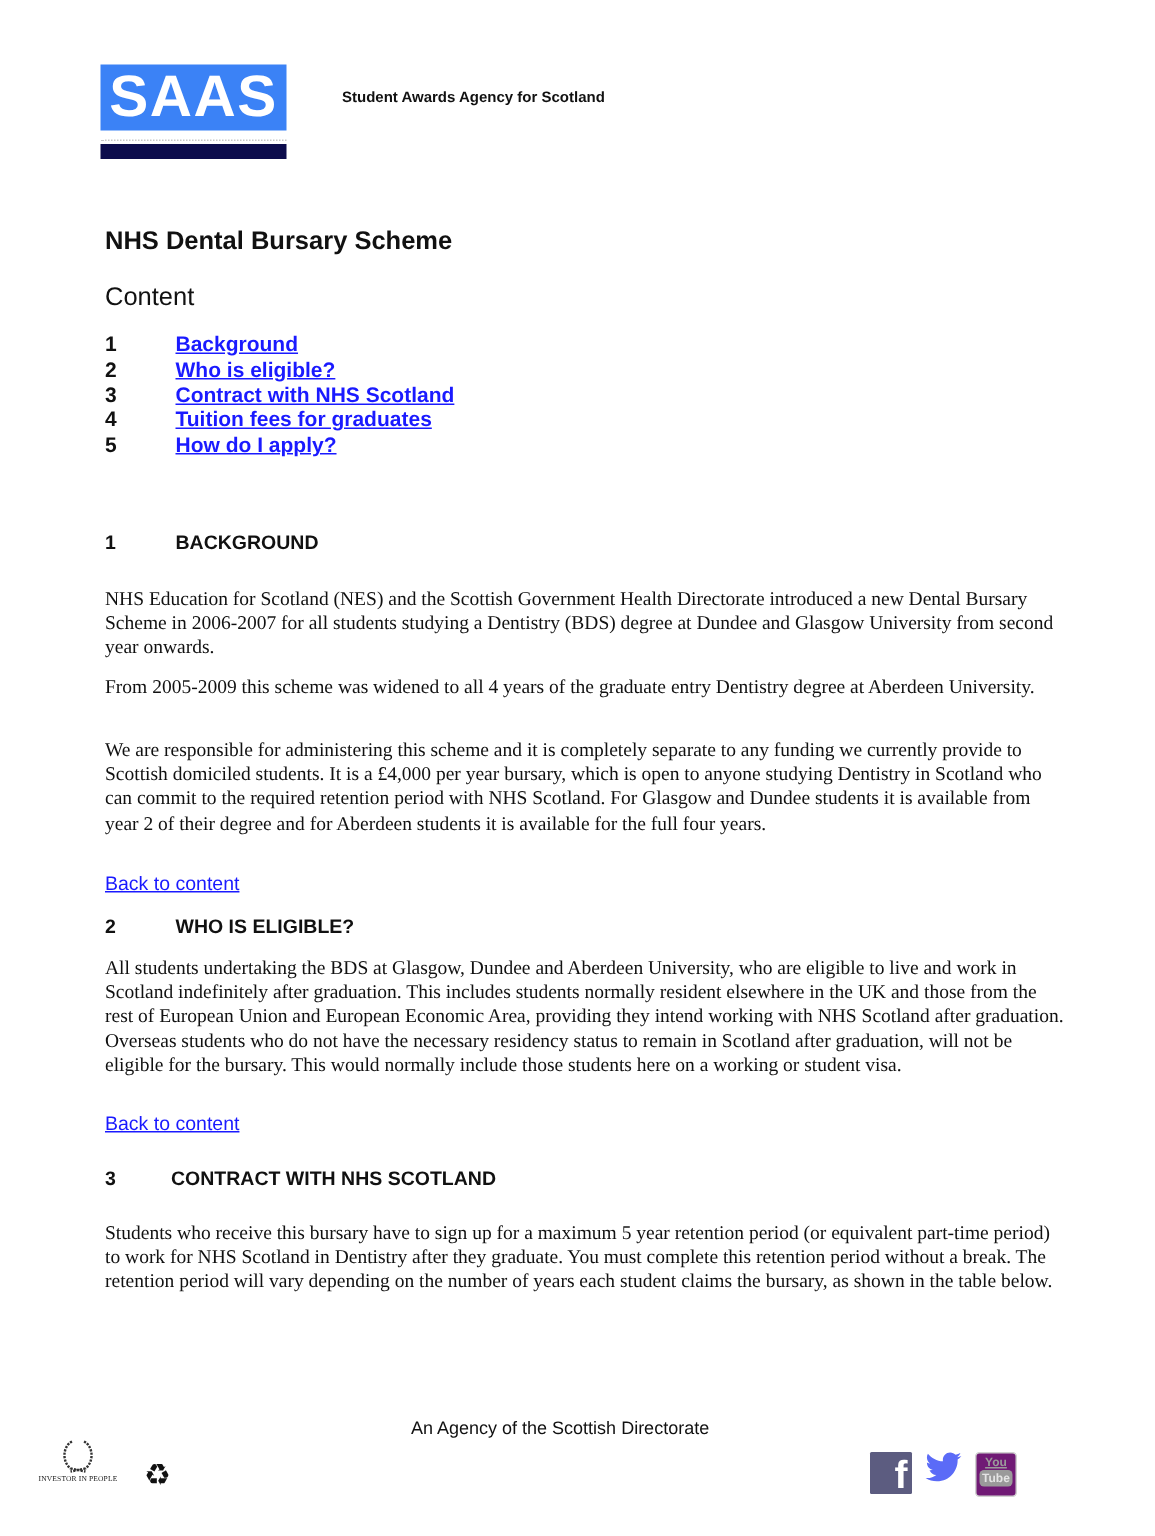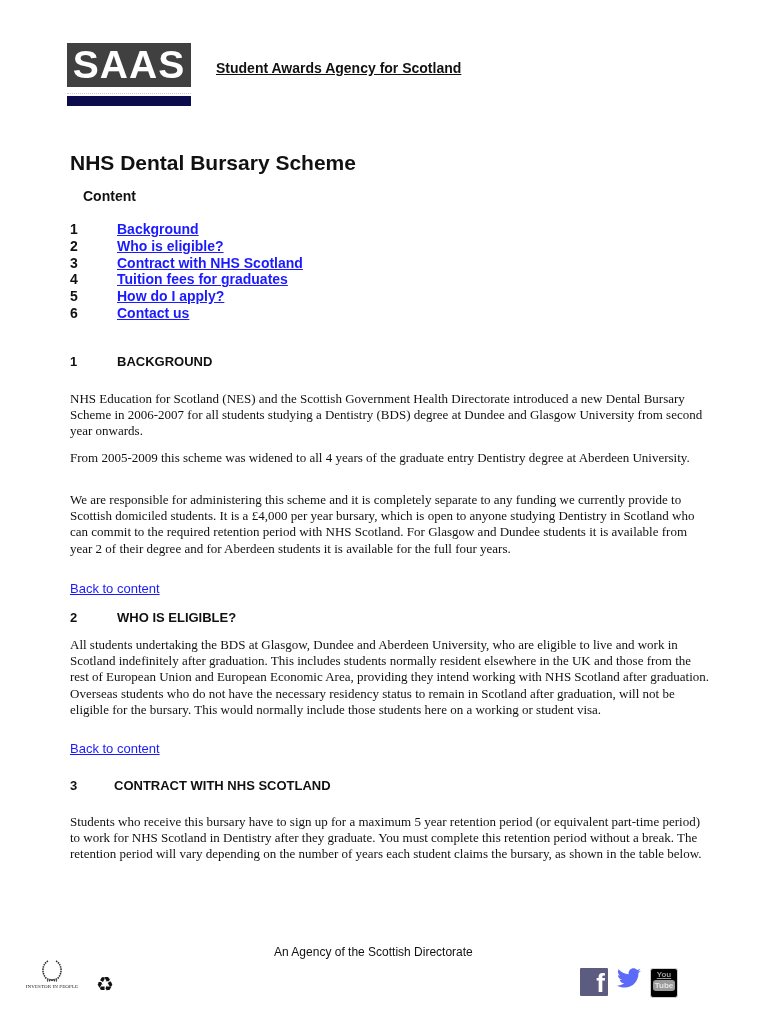--- a/index.html
+++ b/index.html
@@ -5,38 +5,38 @@
     html, body { margin: 0; padding: 0; background: #ffffff; }
     body {
       width: 770px; height: 1024px; position: relative; overflow: hidden;
       font-family: "Liberation Sans", sans-serif; color: #111111;
     }
     .logo {
       position: absolute; left: 67px; top: 43px; width: 124px; height: 62px;
     }
     .logo-box {
       position: absolute; left: 0; top: 0; width: 124px; height: 44px;
-      background: #404040; color: #ffffff; font-weight: bold;
+      background: #3b82f6; color: #ffffff; font-weight: bold;
       font-size: 39px; line-height: 44px; text-align: center; letter-spacing: 1px;
     }
     .logo-dots {
       position: absolute; left: 0; top: 50px; width: 124px; height: 0;
       border-top: 1px dotted #c8c8c8;
     }
     .logo-bar {
       position: absolute; left: 0; top: 53px; width: 124px; height: 10px; background: #0c0c4c;
     }
     .agency-title {
-      position: absolute; left: 216px; top: 60px; font-size: 14px; font-weight: bold; text-decoration: underline;
+      position: absolute; left: 228px; top: 60px; font-size: 10px; font-weight: bold;
     }
     .page-title {
-      position: absolute; left: 70px; top: 151px; font-size: 21px; font-weight: bold; margin: 0;
+      position: absolute; left: 70px; top: 151px; font-size: 17px; font-weight: bold; margin: 0;
     }
     .content-label {
-      position: absolute; left: 70px; top: 188px; font-size: 14px; font-weight: bold; margin-left: 13px;
+      position: absolute; left: 70px; top: 188px; font-size: 17px; font-weight: normal;
     }
     .toc {
       position: absolute; left: 70px; top: 221px; margin: 0; padding: 0; list-style: none;
     }
     .toc li { height: 16.8px; line-height: 17px; font-size: 14px; font-weight: bold; white-space: nowrap; }
     .toc .num { display: inline-block; width: 47px; color: #111111; }
     .toc a { color: #1a1aff; text-decoration: underline; }
     .section-head {
       position: absolute; left: 70px; font-size: 13px; font-weight: bold; white-space: nowrap;
     }
@@ -63,21 +63,21 @@
       position: absolute; left: 96px; top: 974px; font-size: 20px; line-height: 20px; color: #111;
     }
     .social { position: absolute; top: 968px; width: 28px; height: 28px; }
     .fb {
       left: 580px; background: #5c5c80; color: #ffffff; font-weight: bold; font-size: 26px;
       line-height: 30px; text-align: right; overflow: hidden; border-radius: 1px;
     }
     .fb span { display: inline-block; margin-right: 3px; }
     .tw { left: 616px; width: 26px; height: 22px; }
     .yt {
-      left: 650px; background: #000000; border: 1px solid #d0d0d0; border-radius: 3px; width: 26px; height: 28px;
+      left: 650px; background: #701a75; border: 1px solid #d0d0d0; border-radius: 3px; width: 26px; height: 28px;
       text-align: center; color: #9a9a9a; font-size: 8px; font-weight: bold; line-height: 11px;
     }
     .yt .tube { display: inline-block; background: #9a9a9a; color: #e4e4e4; border-radius: 3px; padding: 0 2px; margin-top: 0; }
   </style>
 </head>
 <body>
 
 <div class="logo">
   <div class="logo-box">SAAS</div>
   <div class="logo-dots"></div>
@@ -87,21 +87,20 @@
 
 <h1 class="page-title">NHS Dental Bursary Scheme</h1>
 <div class="content-label">Content</div>
 
 <ul class="toc">
   <li><span class="num">1</span><a href="#">Background</a></li>
   <li><span class="num">2</span><a href="#">Who is eligible?</a></li>
   <li><span class="num">3</span><a href="#">Contract with NHS Scotland</a></li>
   <li><span class="num">4</span><a href="#">Tuition fees for graduates</a></li>
   <li><span class="num">5</span><a href="#">How do I apply?</a></li>
-  <li><span class="num">6</span><a href="#">Contact us</a></li>
 </ul>
 
 <div class="section-head" style="top:354px;">
   <span class="num">1</span><span>BACKGROUND</span>
 </div>
 <p class="para" style="top:391px;">NHS Education for Scotland (NES) and the Scottish Government Health Directorate introduced a new Dental Bursary Scheme in 2006-2007 for all students studying a Dentistry (BDS) degree at Dundee and Glasgow University from second year onwards.</p>
 <p class="para" style="top:450px;">From 2005-2009 this scheme was widened to all 4 years of the graduate entry Dentistry degree at Aberdeen University.</p>
 <p class="para" style="top:492px;">We are responsible for administering this scheme and it is completely separate to any funding we currently provide to Scottish domiciled students. It is a £4,000 per year bursary, which is open to anyone studying Dentistry in Scotland who can commit to the required retention period with NHS Scotland. For Glasgow and Dundee students it is available from year 2 of their degree and for Aberdeen students it is available for the full four years.</p>
 <a href="#" class="back-link" style="top:581px;">Back to content</a>
 

